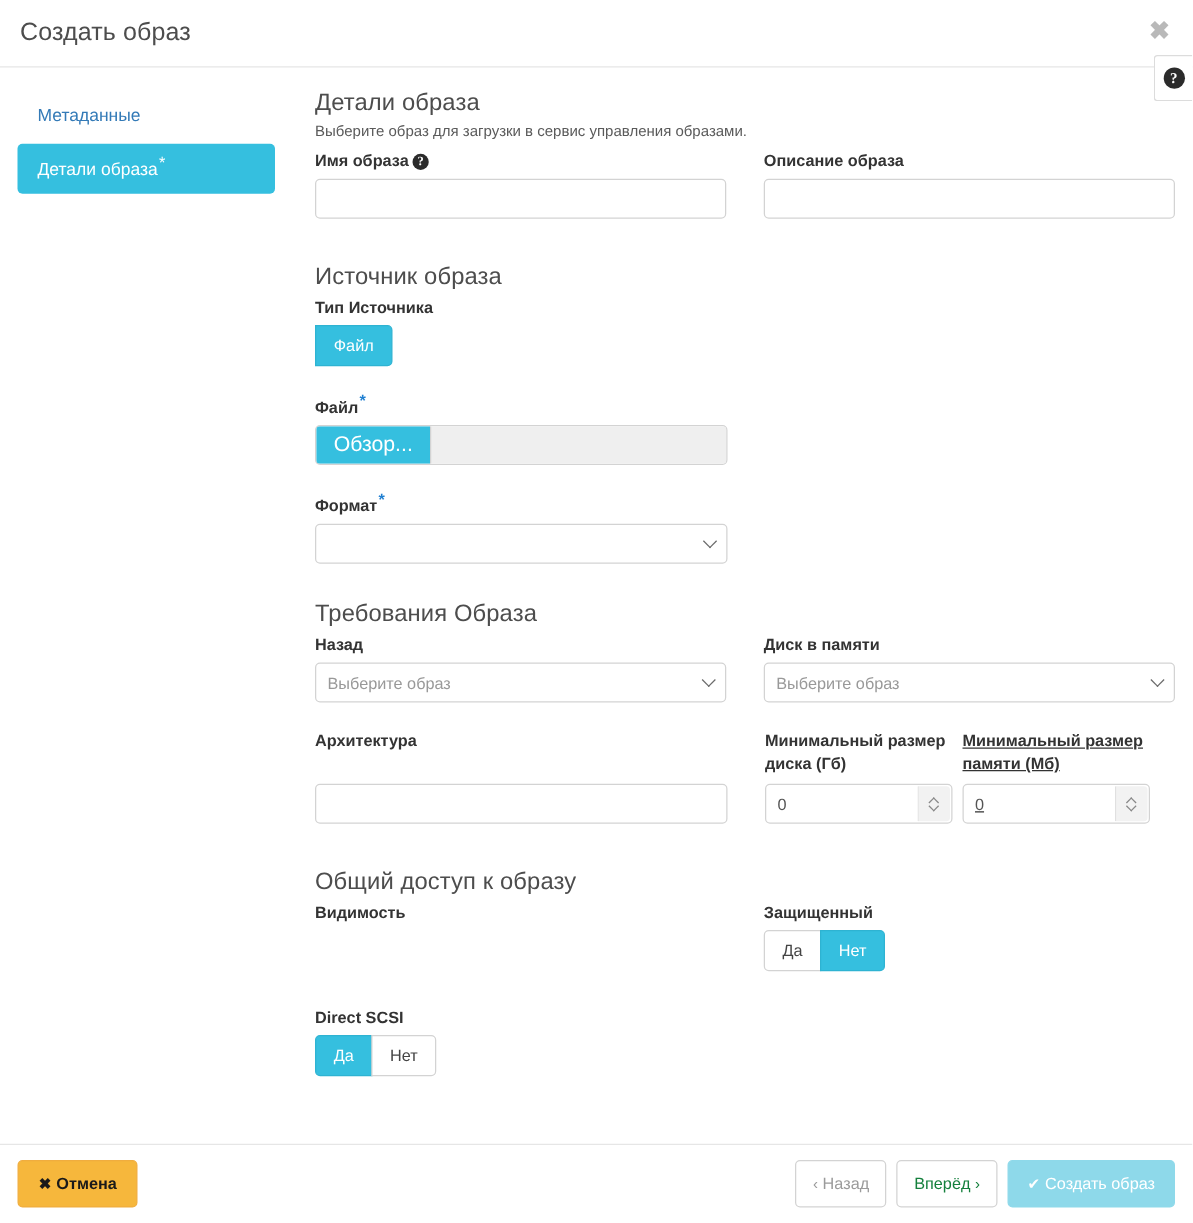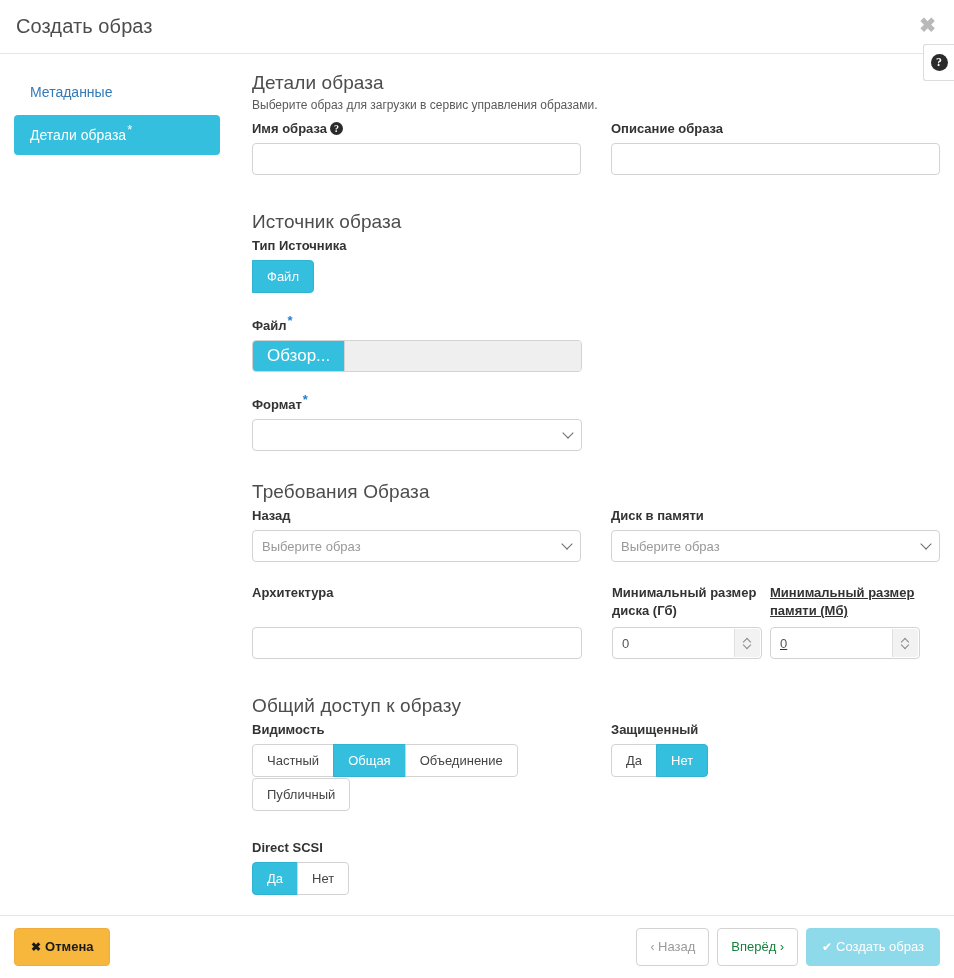--- a/index.html
+++ b/index.html
@@ -501,26 +501,20 @@
             </span>
           </div>
         </div>
       </div>
 
       <h3 class="section-title spaced">Общий доступ к образу</h3>
 
       <div class="row">
         <div class="col field">
           <label class="field-label">Видимость</label>
-          <div class="btn-group wrapped">
-            <button class="btn-toggle">Частный</button>
-            <button class="btn-toggle active">Общая</button>
-            <button class="btn-toggle">Объединение</button>
-            <button class="btn-toggle">Публичный</button>
-          </div>
         </div>
         <div class="col field">
           <label class="field-label">Защищенный</label>
           <div class="btn-group">
             <button class="btn-toggle">Да</button>
             <button class="btn-toggle active">Нет</button>
           </div>
         </div>
       </div>
 

